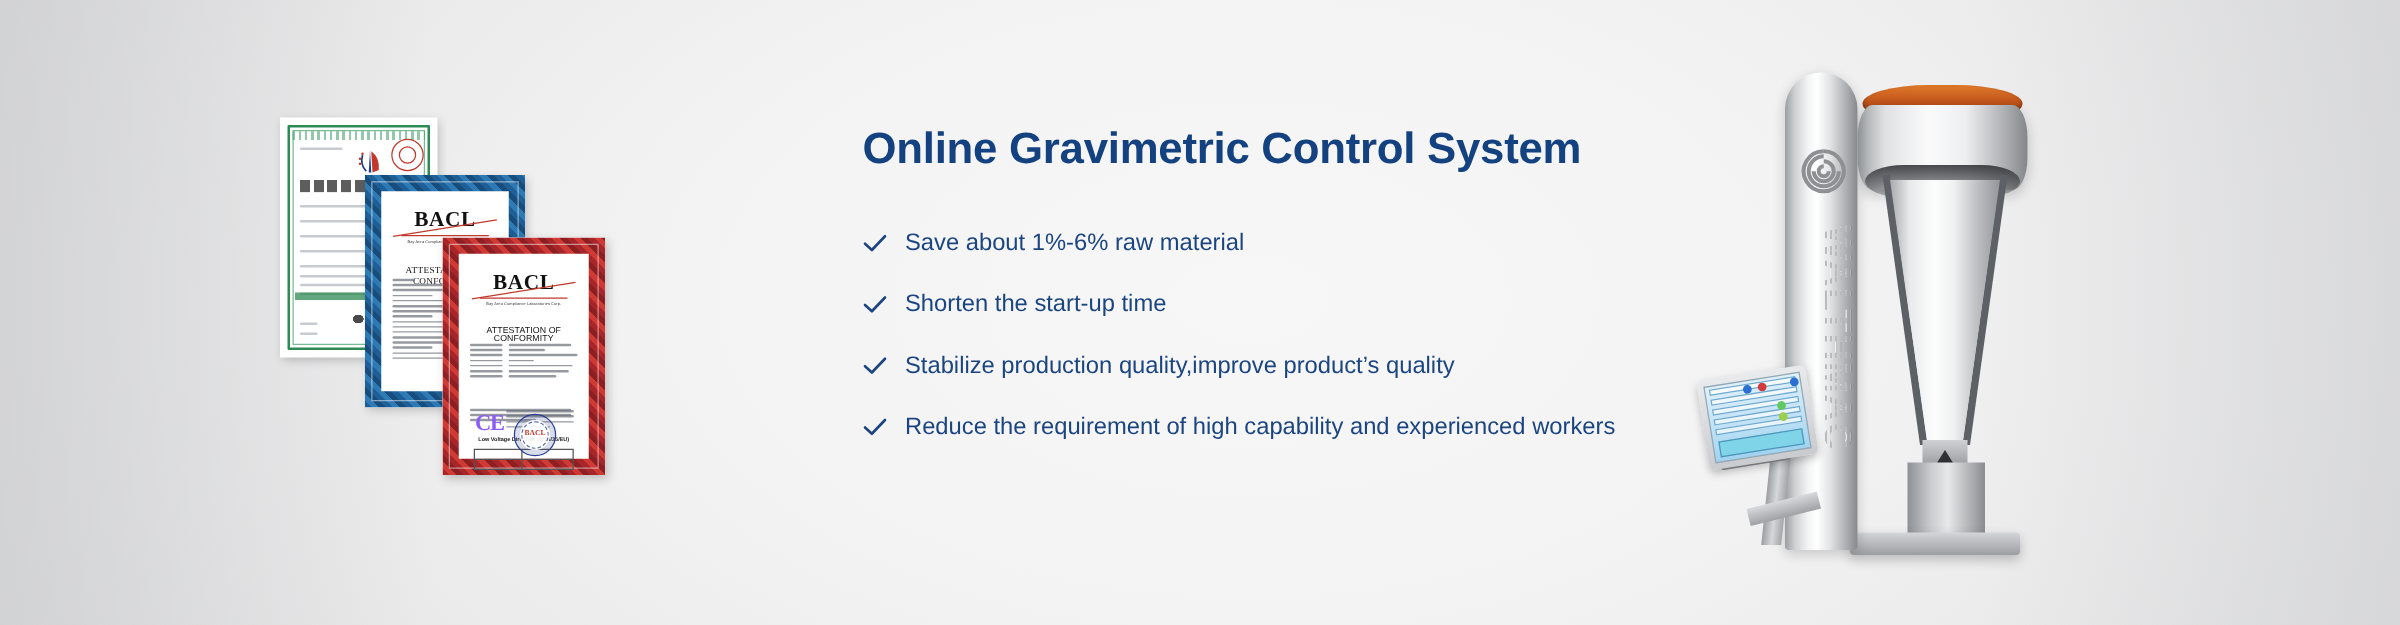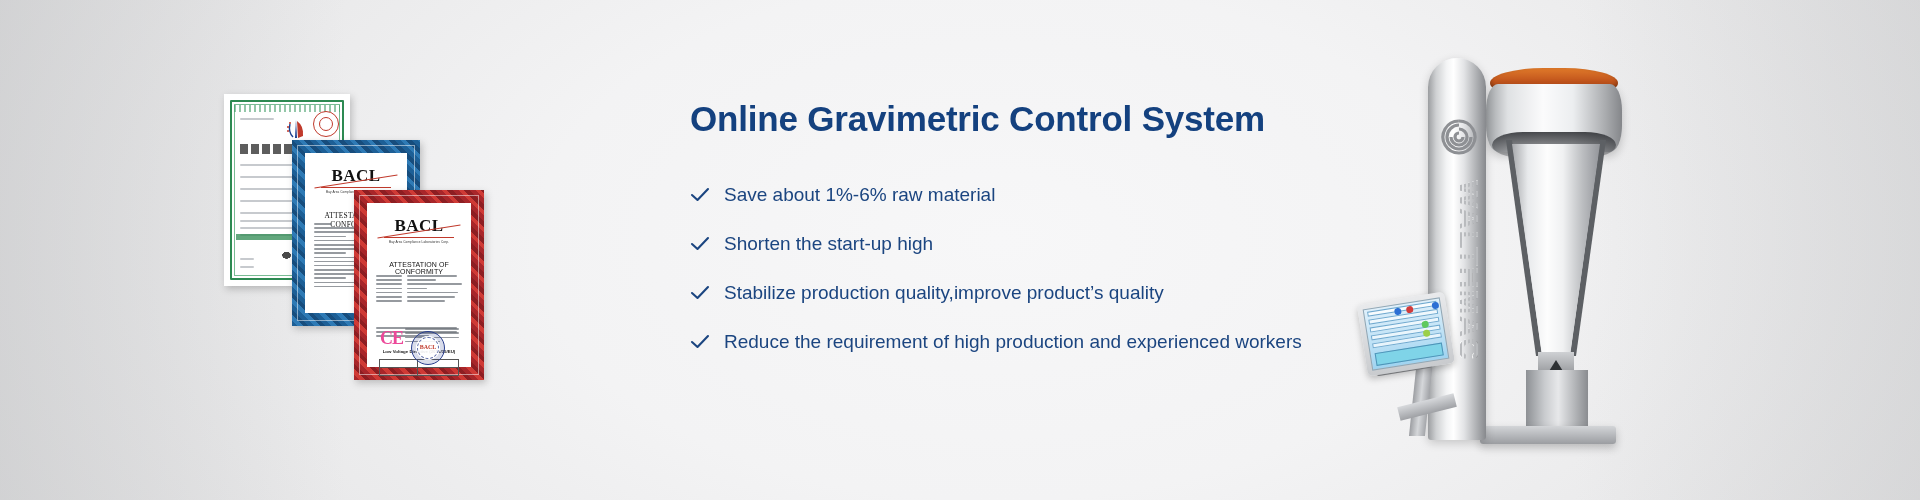--- a/index.html
+++ b/index.html
@@ -189,21 +189,21 @@
   }
   .mini-table:before{
     content:""; position:absolute; left:0; right:0; top:7px; height:.8px; background:#555;
   }
   .mini-table:after{
     content:""; position:absolute; top:0; bottom:0; left:48%; width:.8px; background:#555;
   }
   .ce-mark {
     position:absolute; left:13px; bottom:20px;
     font-family:"Liberation Serif", serif;
-    font-size:18px; font-weight:bold; color:#ec4899;
+    font-size:18px; font-weight:bold; color:#8b5cf6;
     letter-spacing:-1px; line-height:1;
   }
   .ce-para { position:absolute; left:38px; right:9px; bottom:22px; }
   .seal {
     position:absolute; left:44px; bottom:2px; width:34px; height:34px;
     border:1.4px solid #2a3f8f; border-radius:50%;
     background:radial-gradient(circle, rgba(255,255,255,.9) 52%, rgba(42,63,143,.18) 55%);
   }
   .seal:after {
     content:""; position:absolute; inset:5px; border:1px dashed #2a3f8f; border-radius:50%;
@@ -467,33 +467,33 @@
       <li class="bullet">
         <svg class="check-icon" viewBox="0 0 20 20">
           <path d="M2 10 L7.5 15 L18 4" fill="none" stroke="#1b4580" stroke-width="2.1" stroke-linecap="round" stroke-linejoin="round"></path>
         </svg>
         <span class="bullet-text">Save about 1%-6% raw material</span>
       </li>
       <li class="bullet">
         <svg class="check-icon" viewBox="0 0 20 20">
           <path d="M2 10 L7.5 15 L18 4" fill="none" stroke="#1b4580" stroke-width="2.1" stroke-linecap="round" stroke-linejoin="round"></path>
         </svg>
-        <span class="bullet-text">Shorten the start-up high</span>
+        <span class="bullet-text">Shorten the start-up time</span>
       </li>
       <li class="bullet">
         <svg class="check-icon" viewBox="0 0 20 20">
           <path d="M2 10 L7.5 15 L18 4" fill="none" stroke="#1b4580" stroke-width="2.1" stroke-linecap="round" stroke-linejoin="round"></path>
         </svg>
         <span class="bullet-text">Stabilize production quality,improve product’s quality</span>
       </li>
       <li class="bullet">
         <svg class="check-icon" viewBox="0 0 20 20">
           <path d="M2 10 L7.5 15 L18 4" fill="none" stroke="#1b4580" stroke-width="2.1" stroke-linecap="round" stroke-linejoin="round"></path>
         </svg>
-        <span class="bullet-text">Reduce the requirement of high production and experienced workers</span>
+        <span class="bullet-text">Reduce the requirement of high capability and experienced workers</span>
       </li>
     </ul>
   </div>
 
   <div class="machine">
     <div class="cap-ring"></div>
     <div class="hopper-top"></div>
     <div class="hopper-shadow"></div>
     <div class="cone-rods"></div>
     <div class="cone-rods2"></div>

